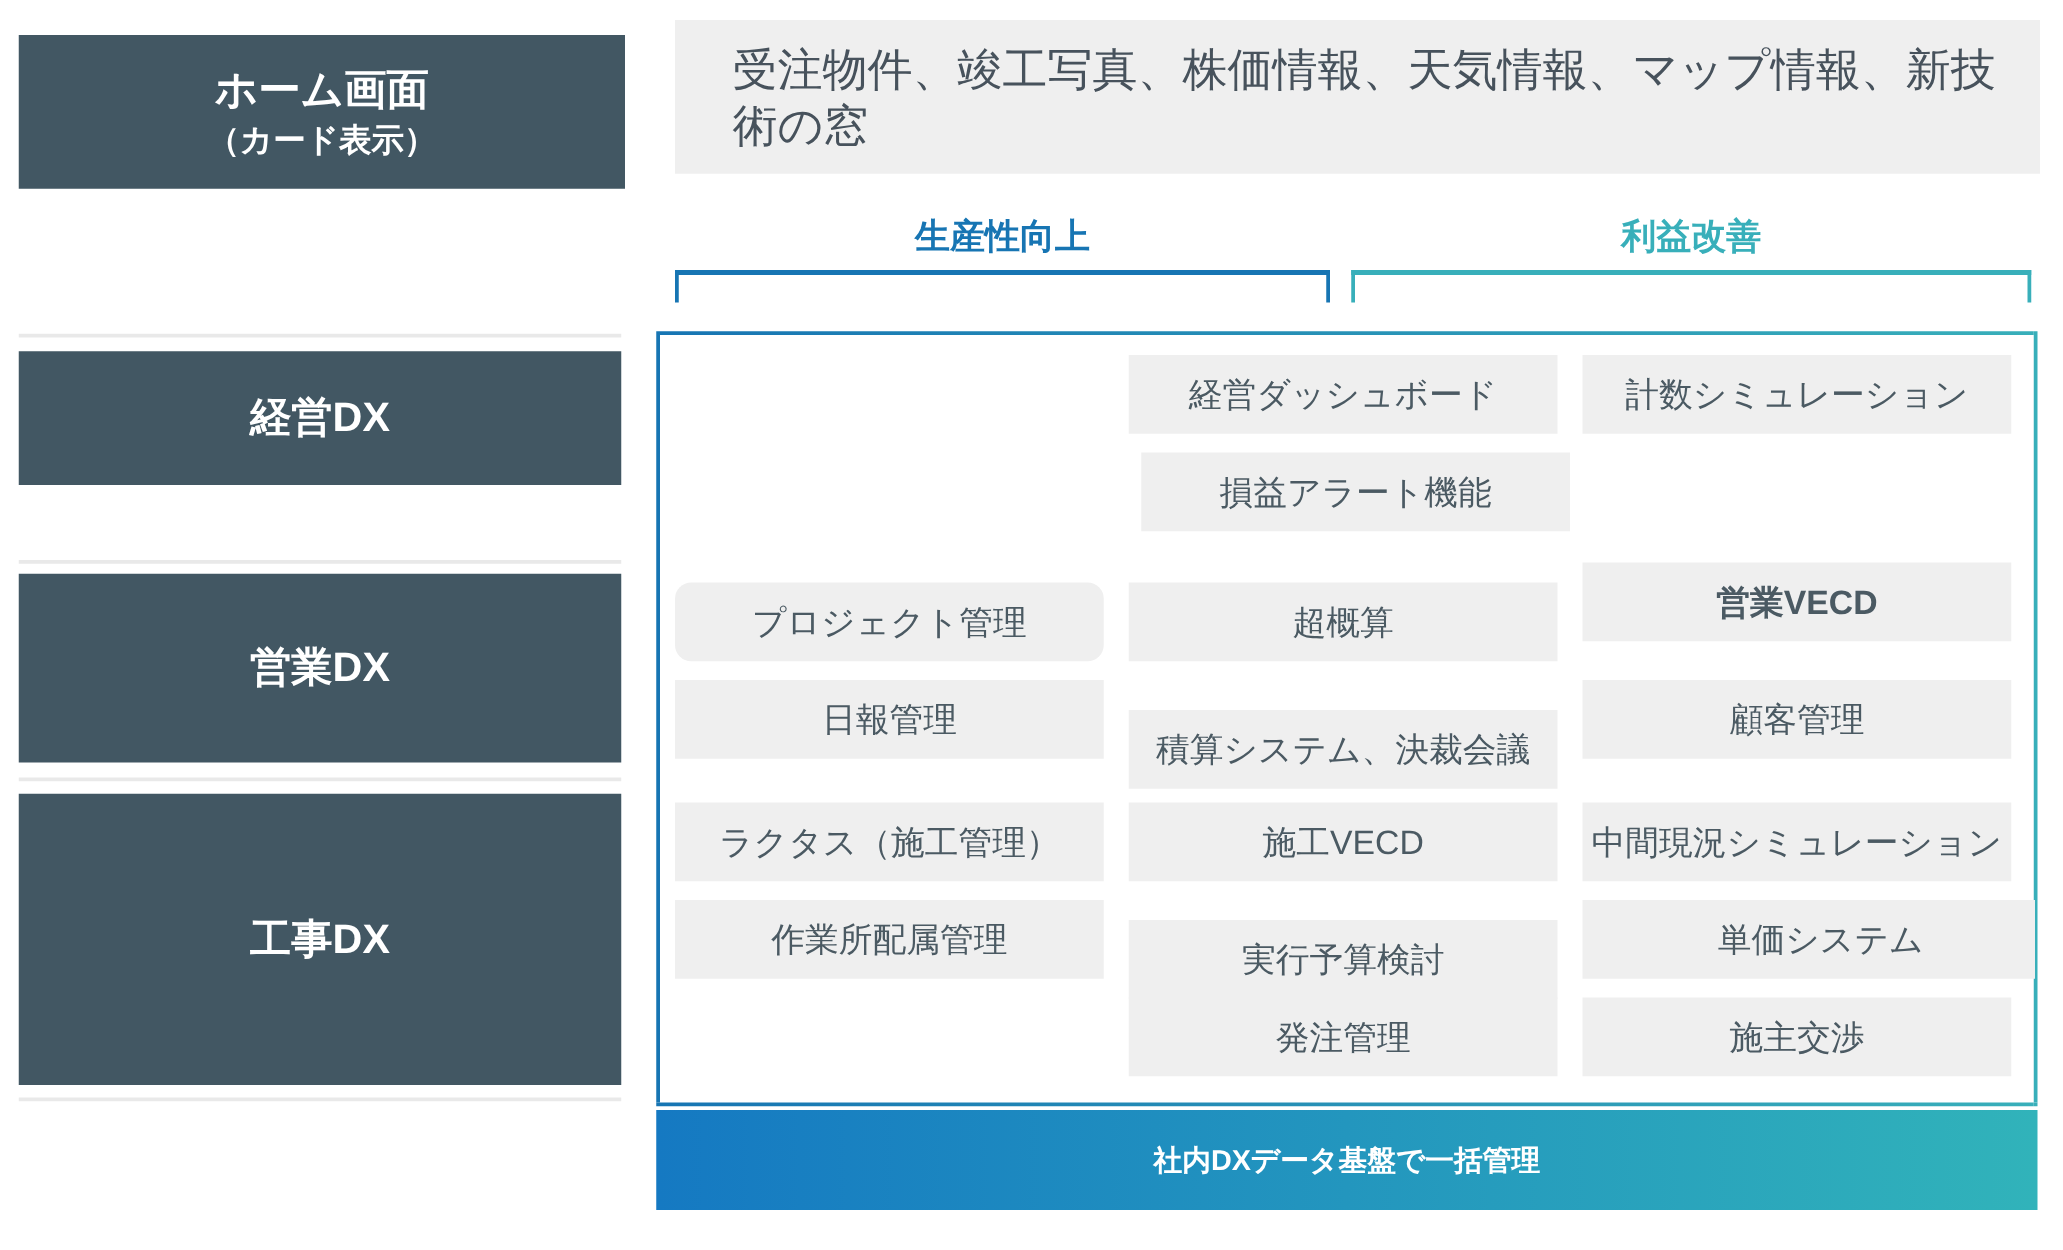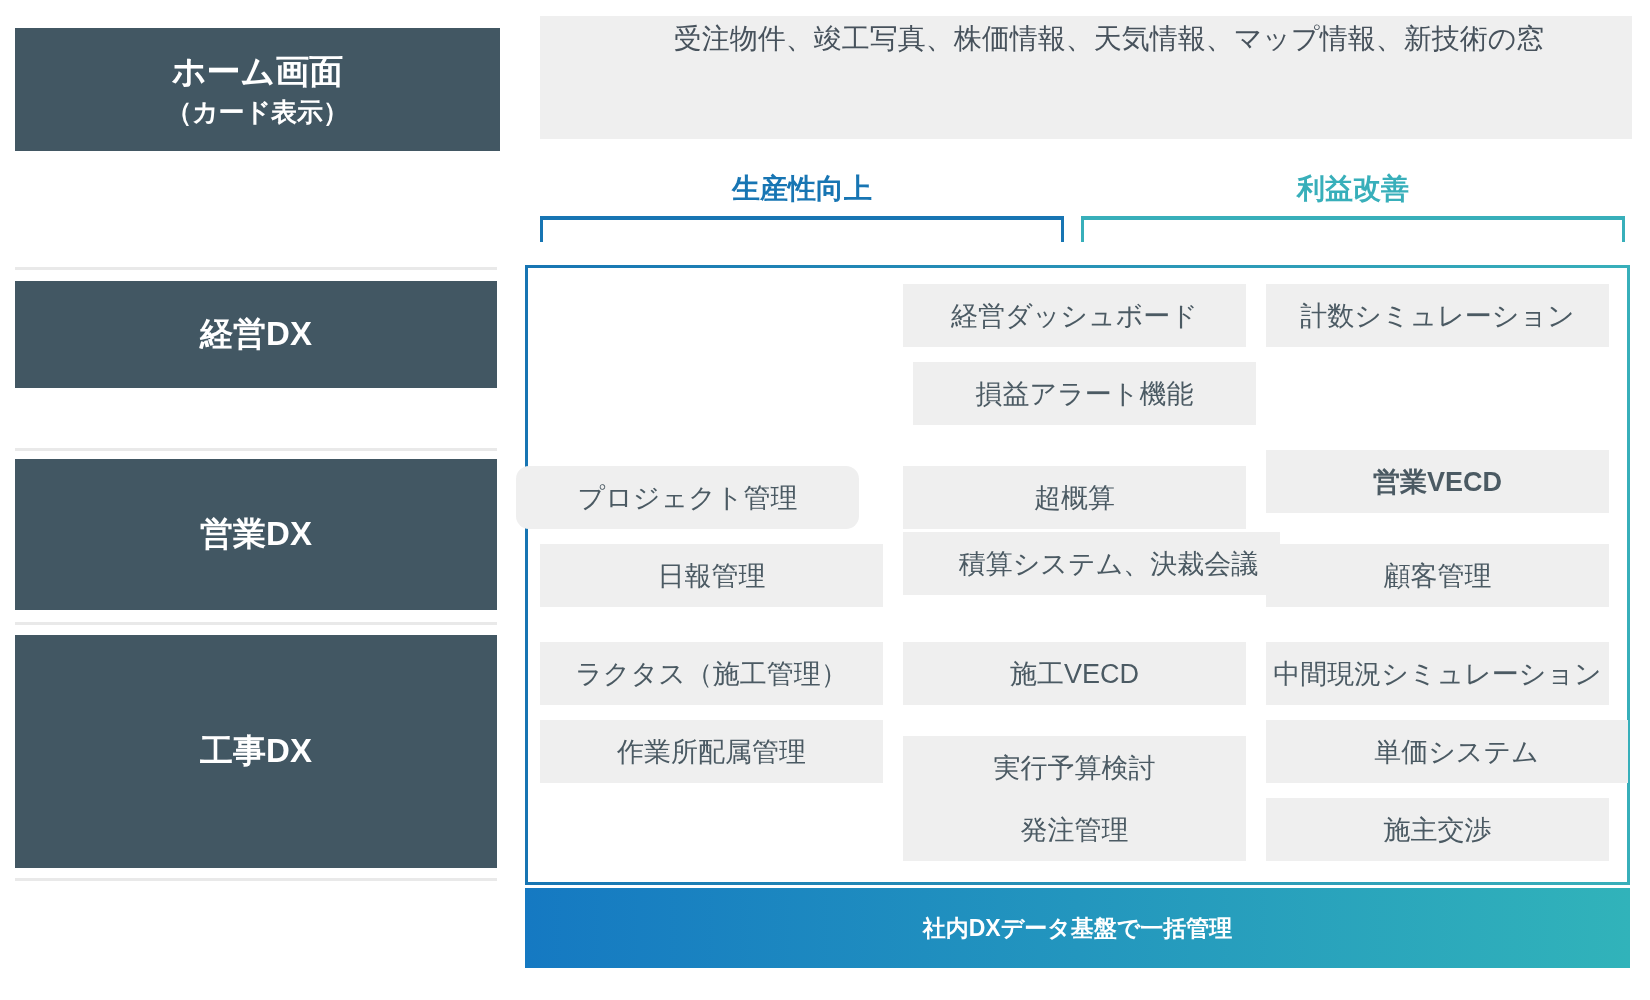--- a/index.html
+++ b/index.html
@@ -18,23 +18,23 @@
     background:var(--dark);
     color:#ffffff;
     display:flex;align-items:center;justify-content:center;
     text-align:center;
   }
   .home-box{left:15px;top:28px;width:485px;height:123px;font-size:34px;font-weight:bold;flex-direction:column;}
   .home-sub{font-size:26px;font-weight:bold;}
   .features-box{
     position:absolute;left:540px;top:16px;width:1092px;height:123px;
     background:var(--cardgray);
-    display:flex;flex-direction:row;justify-content:center;
+    display:flex;flex-direction:column;justify-content:center;
     padding-left:46px;box-sizing:border-box;
-    font-size:28px;line-height:45px;color:#47525c;
+    font-size:36px;line-height:45px;color:#47525c;
   }
   .col-header{
     position:absolute;top:172px;height:34px;
     font-size:28px;font-weight:bold;text-align:center;line-height:34px;
   }
   .col-header.prod{left:540px;width:524px;color:var(--blue);}
   .col-header.profit{left:1081px;width:544px;color:var(--teal);}
   .bracket{
     position:absolute;top:216px;height:26px;
     border-top:4px solid;border-left:3px solid;border-right:3px solid;
@@ -94,25 +94,25 @@
   <div class="row-line" style="top:878px"></div>
 
   <div class="dark-box row-label" style="top:281px;height:107px">経営DX</div>
   <div class="dark-box row-label" style="top:459px;height:151px">営業DX</div>
   <div class="dark-box row-label" style="top:635px;height:233px">工事DX</div>
 
   <div id="cards-layer">
       <div class="card" style="left: 903px; top: 284px;">経営ダッシュボード</div>
       <div class="card" style="left: 1266px; top: 284px;">計数シミュレーション</div>
       <div class="card" style="left: 913px; top: 362px;">損益アラート機能</div>
-      <div class="card" style="left: 516px; top: 466px; border-radius: 13px;">プロジェクト管理</div>
+      <div class="card" style="left: 540px; top: 466px; border-radius: 13px;">プロジェクト管理</div>
       <div class="card" style="left: 903px; top: 466px;">超概算</div>
       <div class="card" style="left: 1266px; top: 450px; font-weight: bold;">営業VECD</div>
       <div class="card" style="left: 540px; top: 544px;">日報管理</div>
-      <div class="card" style="left: 903px; top: 532px; padding-left: 34px;">積算システム、決裁会議</div>
+      <div class="card" style="left: 903px; top: 568px;">積算システム、決裁会議</div>
       <div class="card" style="left: 1266px; top: 544px;">顧客管理</div>
       <div class="card" style="left: 540px; top: 642px;">ラクタス（施工管理）</div>
       <div class="card" style="left: 903px; top: 642px;">施工VECD</div>
       <div class="card" style="left: 1266px; top: 642px;">中間現況シミュレーション</div>
       <div class="card" style="left: 540px; top: 720px;">作業所配属管理</div>
       <div class="card" style="left: 903px; top: 736px;">実行予算検討</div>
       <div class="card" style="left: 1266px; top: 720px; padding-left: 19px;">単価システム</div>
       <div class="card" style="left: 903px; top: 798px;">発注管理</div>
       <div class="card" style="left: 1266px; top: 798px;">施主交渉</div>
     </div>

